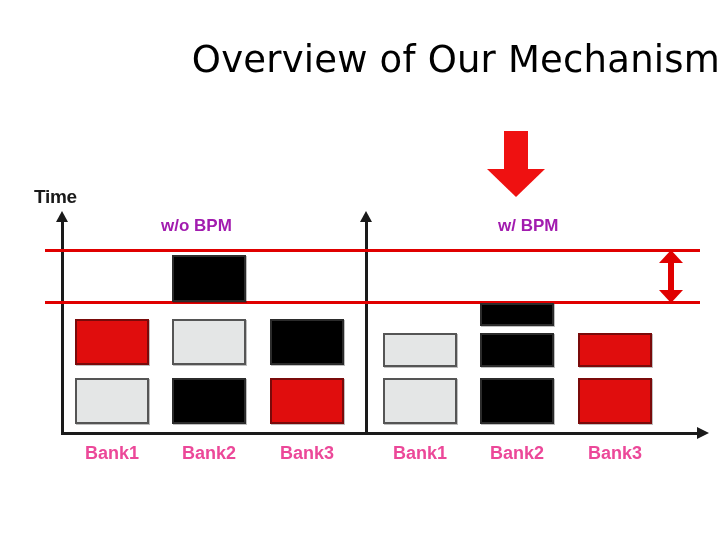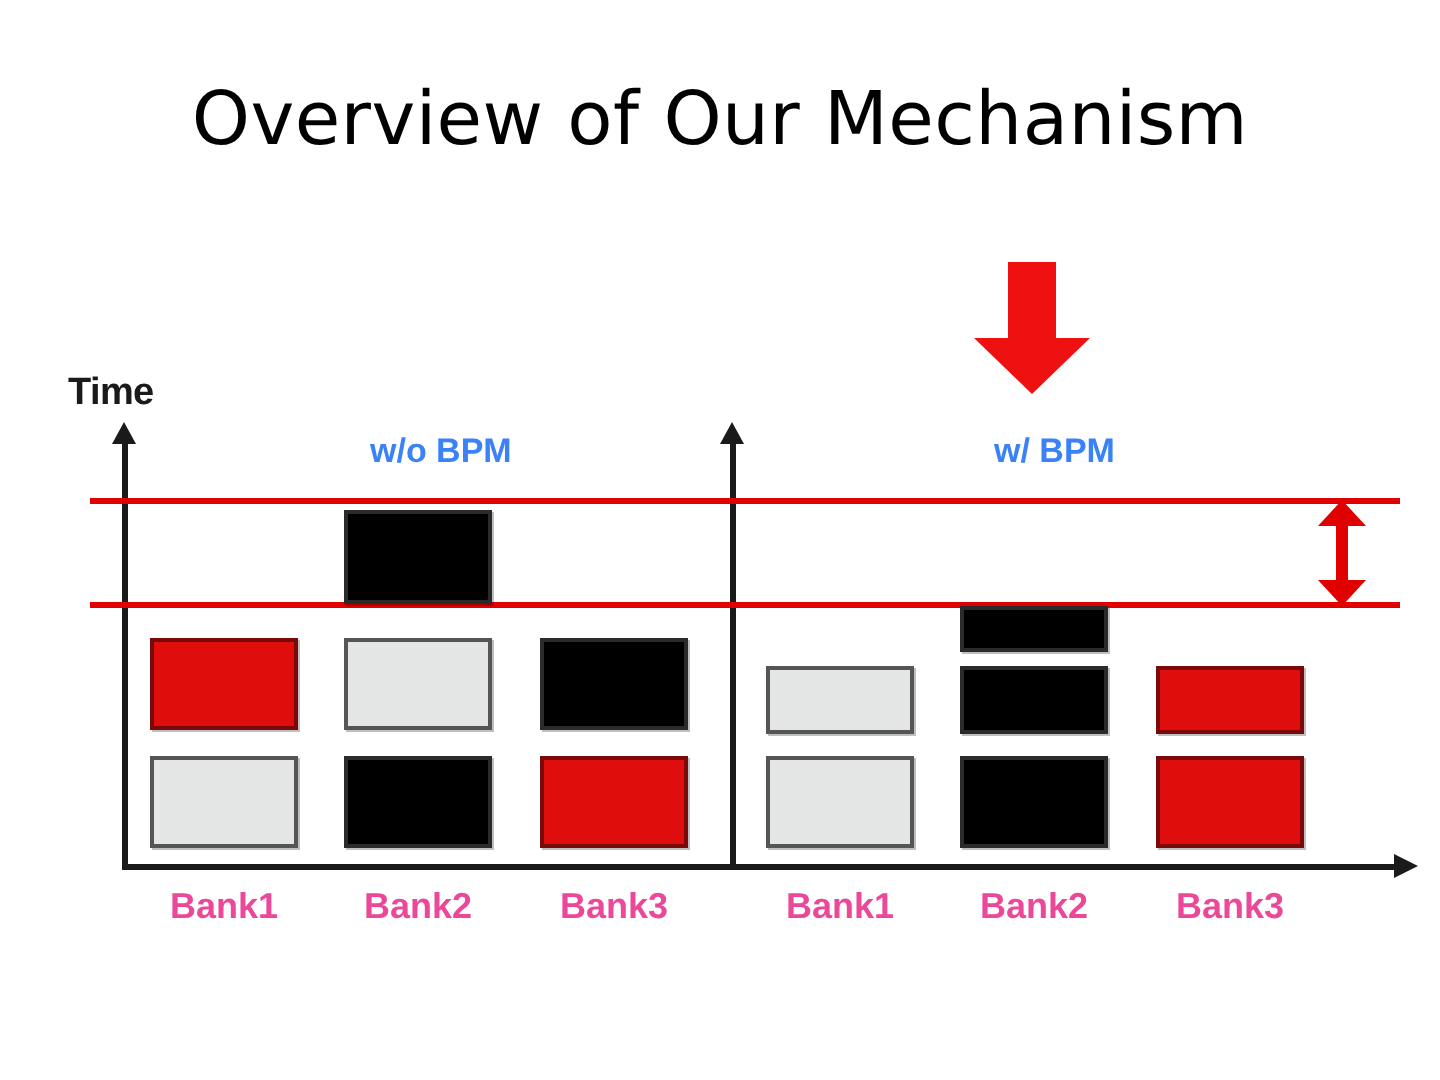--- a/index.html
+++ b/index.html
@@ -16,21 +16,21 @@
     font-family: "Liberation Sans", sans-serif;
     background: #ffffff;
   }
 
   
   #slide-title {
     position: absolute;
     left: 0;
     top: 40px;
     width: 720px;
-    text-align: center;
+    text-align: right;
     font-family: "DejaVu Sans", sans-serif;
     font-size: 37px;
     font-weight: 400;
     color: #000000;
     letter-spacing: 0.2px;
     line-height: 1.1;
     white-space: nowrap;
   }
 
   
@@ -94,26 +94,25 @@
     background: #e00000;
   }
   #red-line-top  { top: 249px; }
   #red-line-bot  { top: 301px; }
 
   
   .section-label {
     font-family: "Liberation Sans", sans-serif;
     font-size: 17px;
     font-weight: 700;
-    color: #3b82f6;
-    white-space: nowrap;
-    margin-left: 24px;
+    color: #a21caf;
+    white-space: nowrap;
   }
   #label-wo-bpm { left: 161px; top: 216px; }
-  #label-w-bpm  { left: 473px; top: 216px; }
+  #label-w-bpm  { left: 498px; top: 216px; }
 
   
   #saved-label {
     left: 419px;
     top: 268px;
     font-family: "Liberation Sans", sans-serif;
     font-size: 17px;
     font-weight: 700;
     color: #2a2a2a;
     white-space: nowrap;

